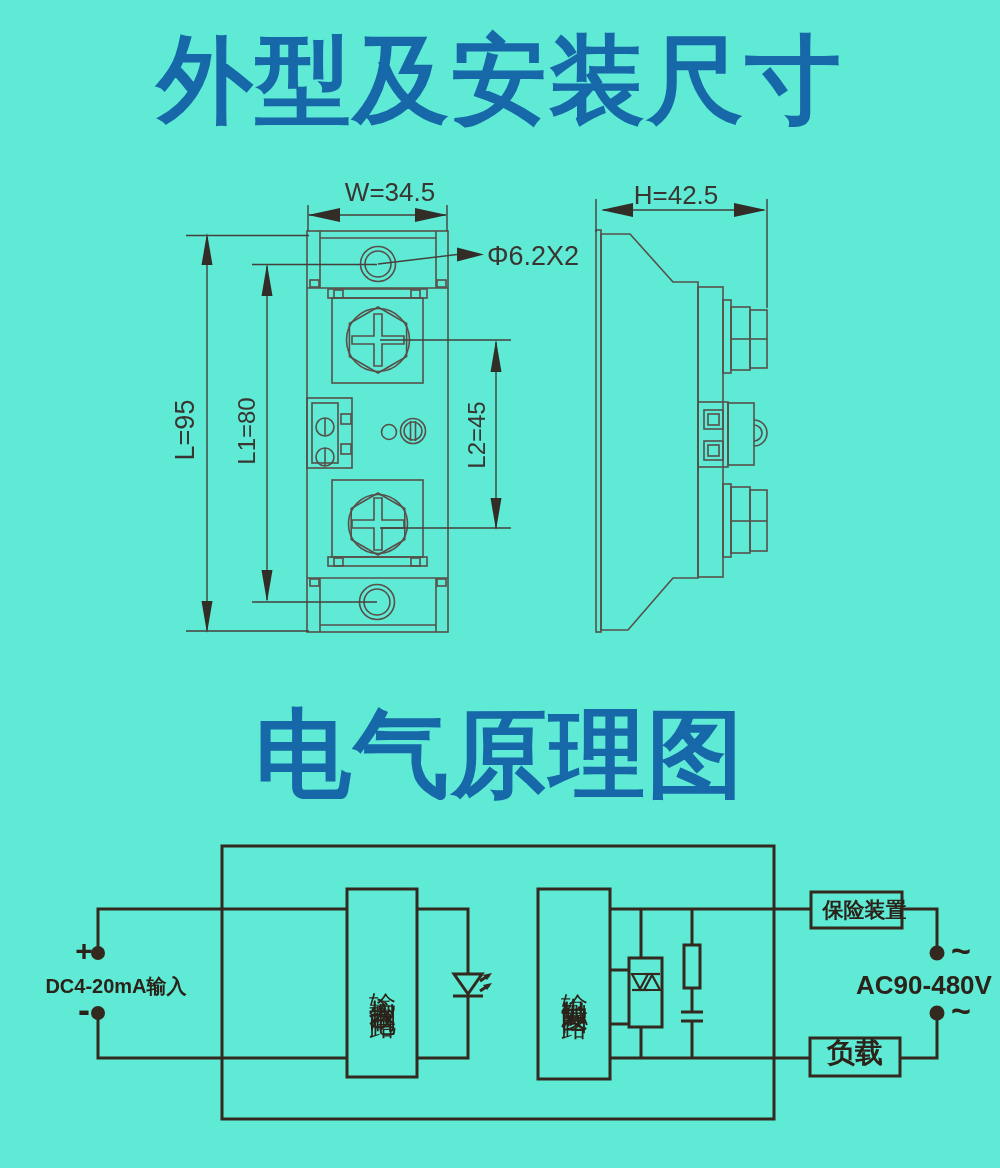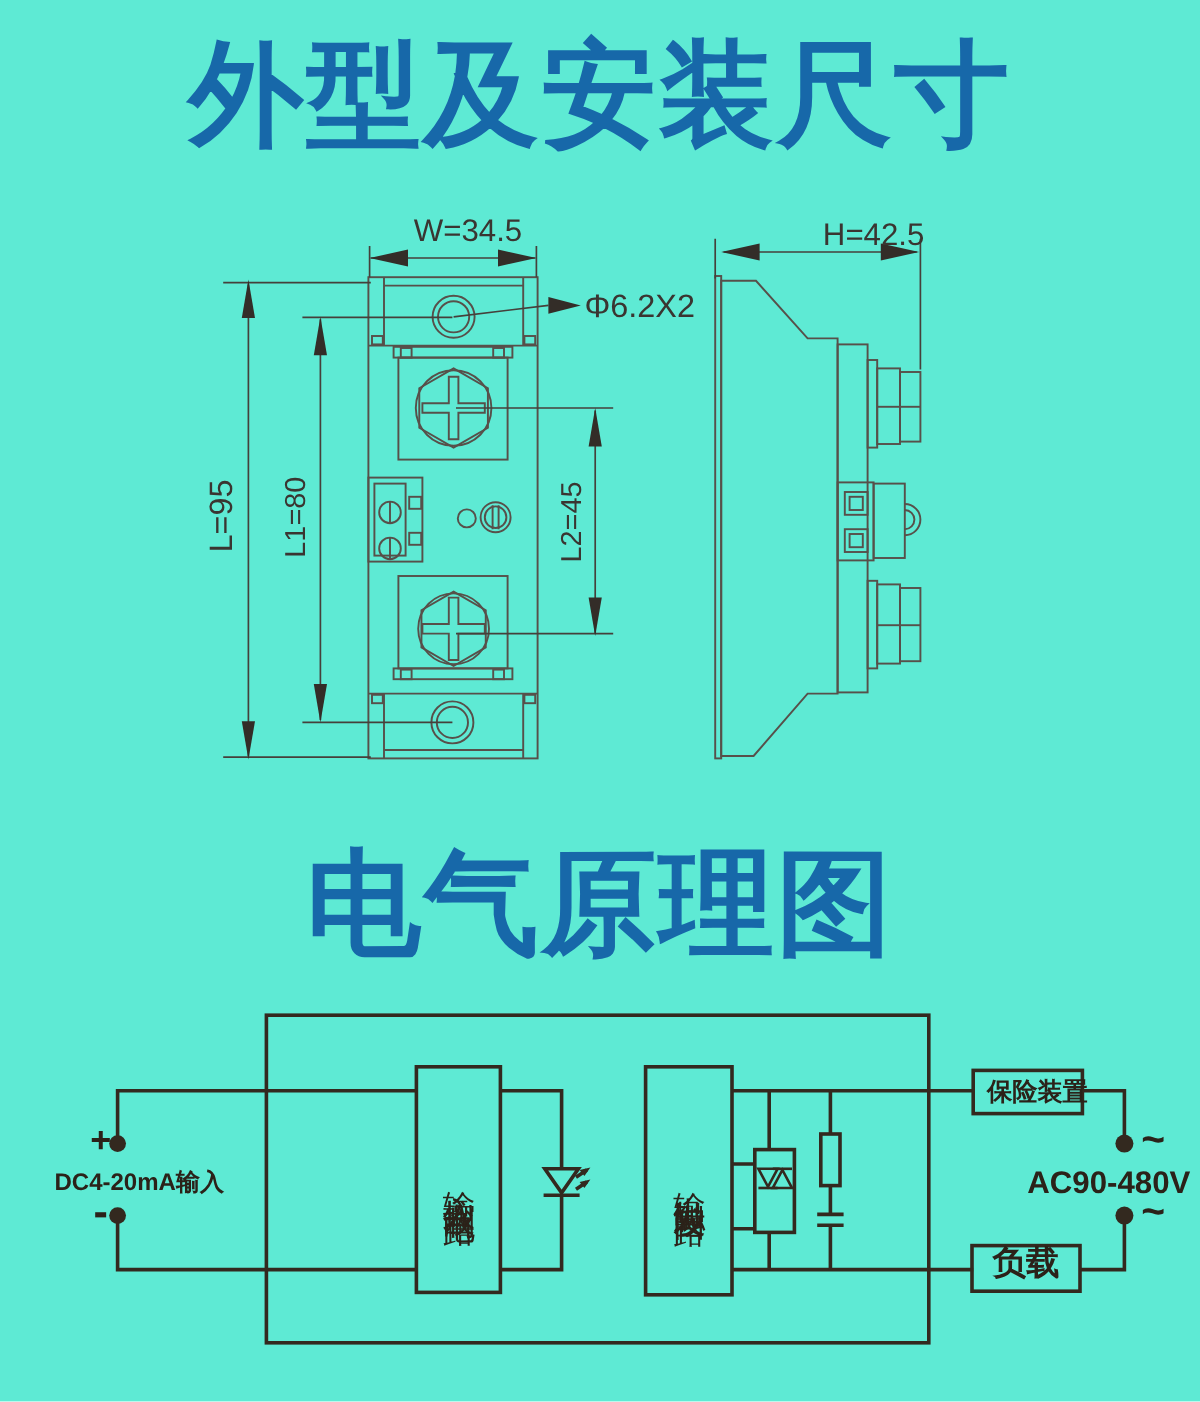--- a/index.html
+++ b/index.html
@@ -124,21 +124,21 @@
         <polygon points="496,530 490.5,498 501.5,498"></polygon>
       <polygon points="308,215 340,208 340,222"></polygon>
         <polygon points="447,215 415,208 415,222"></polygon>
       <polygon points="601,210 633,203 633,217"></polygon>
         <polygon points="766,210 734,203 734,217"></polygon>
       <polygon points="457,247.5 457,261.5 484,254.5"></polygon>
     </g>
   </svg>
 
   <div class="lbl" style="left:368px;top:192px;margin-left:22px;">W=34.5</div>
-  <div class="lbl" style="left:728px;top:195px;text-align:right;">H=42.5</div>
+  <div class="lbl" style="left:676px;top:195px;text-align:right;">H=42.5</div>
   <div class="lbl" style="left:487px;top:256px;font-size:27px;transform:translate(0,-50%);">Φ6.2X2</div>
   <div class="lbl rot" style="left:185px;top:430px;font-size:27px;">L=95</div>
   <div class="lbl rot" style="left:247px;top:431px;font-size:24px;">L1=80</div>
   <div class="lbl rot" style="left:477px;top:435px;font-size:24px;">L2=45</div>
 
   <div class="title" style="top:706px;text-align:center;">电气原理图</div>
 
   <svg style="top:830px;" width="1000" height="338" viewBox="0 830 1000 338">
     <g stroke="#33291f" stroke-width="3" fill="none">
       <rect x="222" y="846" width="552" height="273"></rect>

